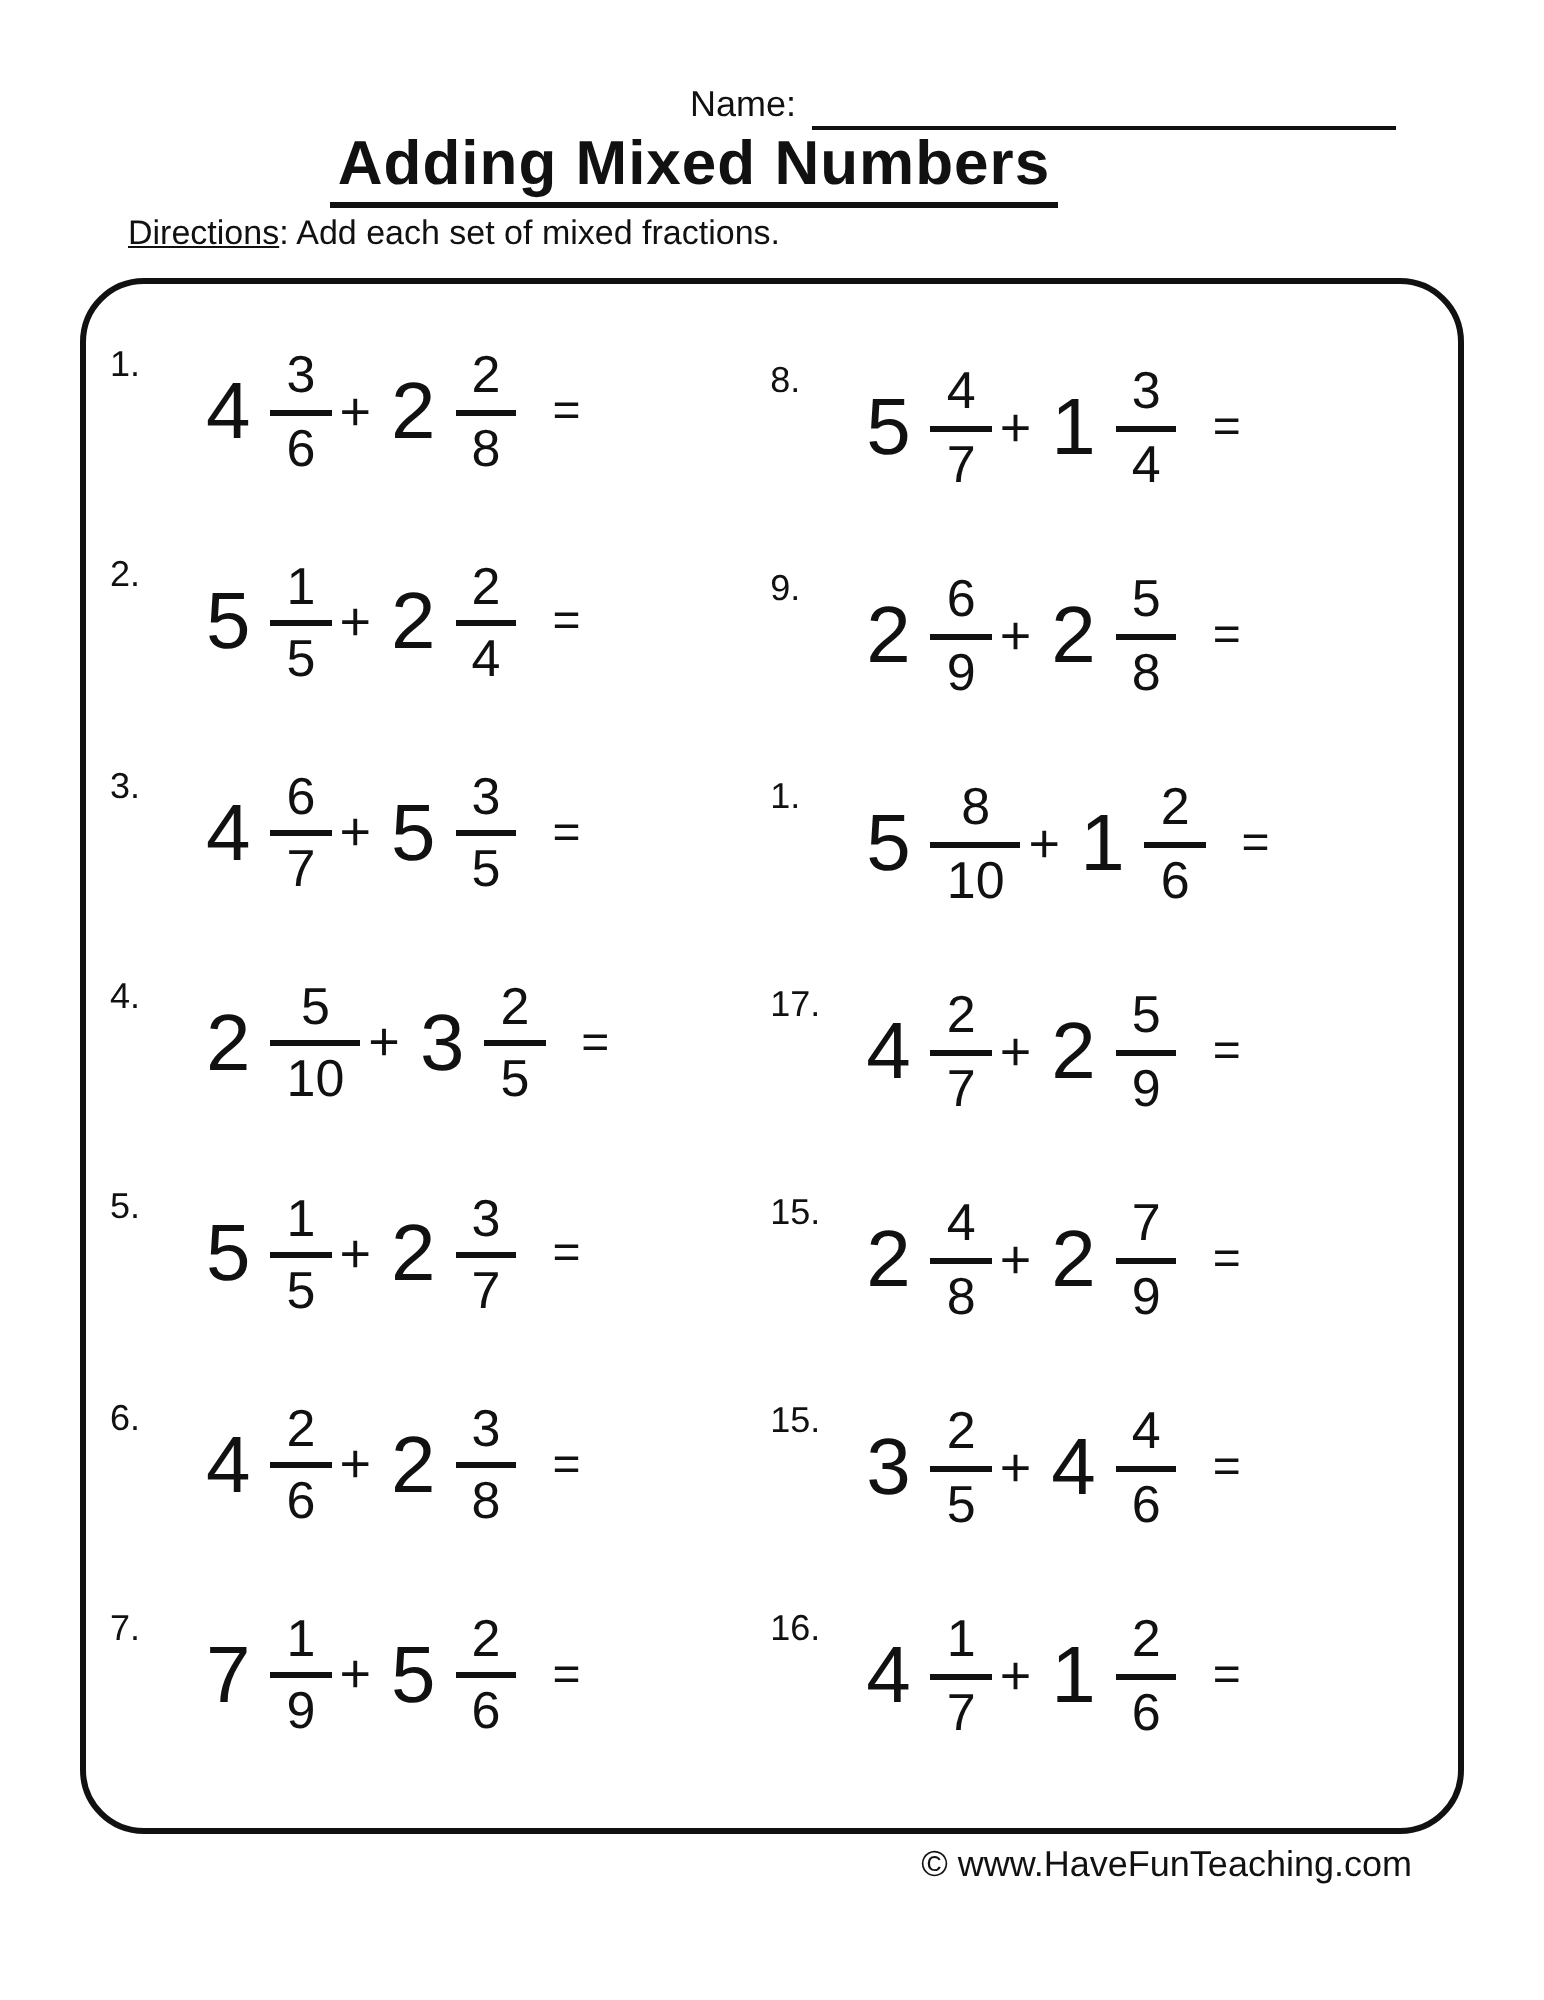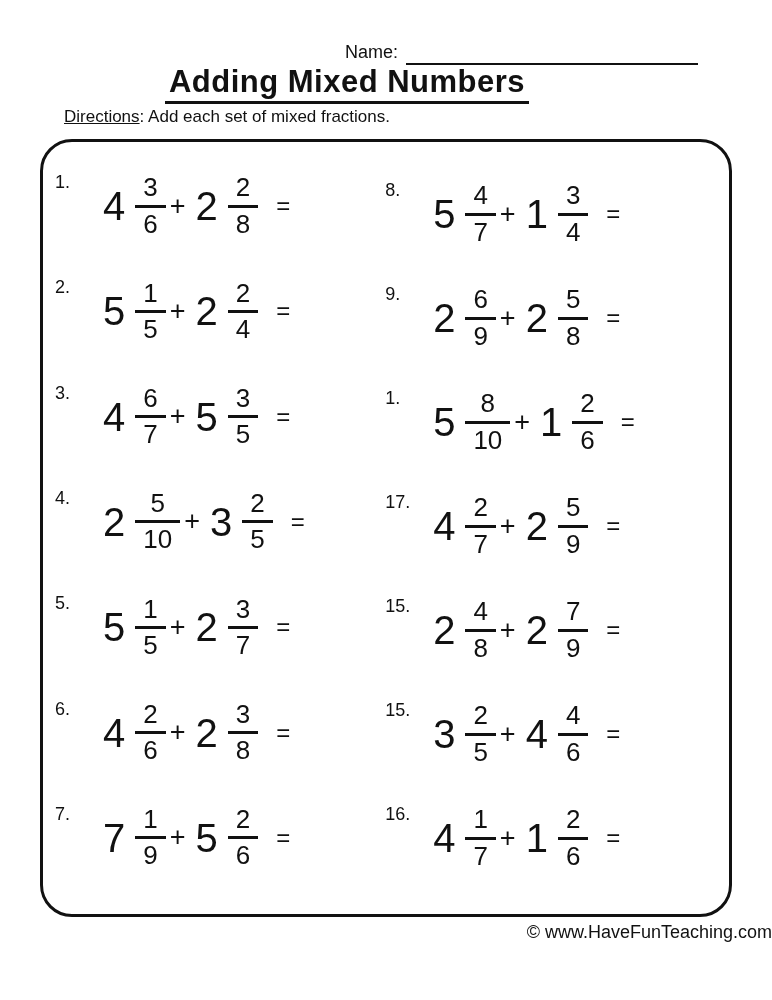--- a/index.html
+++ b/index.html
@@ -114,20 +114,21 @@
   .op { line-height: 1; }
   .plus   { font-size: 27px; margin: 0 4px; }
   .equals { font-size: 24px; margin-left: 18px; }
   
   .footer {
     position: absolute;
     top: 922px;
     left: 0;
     width: 772px;
     text-align: right;
+    padding-right: 66px;
     box-sizing: border-box;
     font-size: 18px;
   }
 </style>
 </head>
 <body>
 
 <div class="page">
 
   <div class="name-row">

